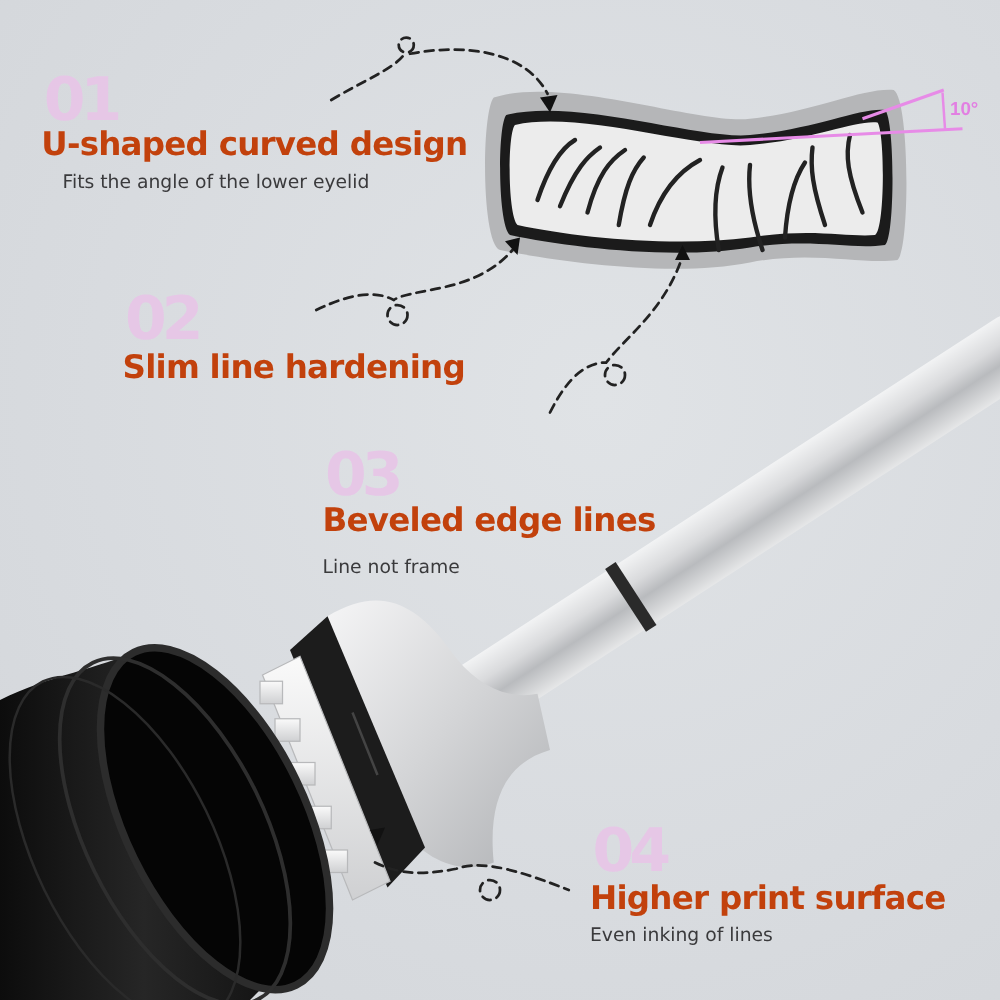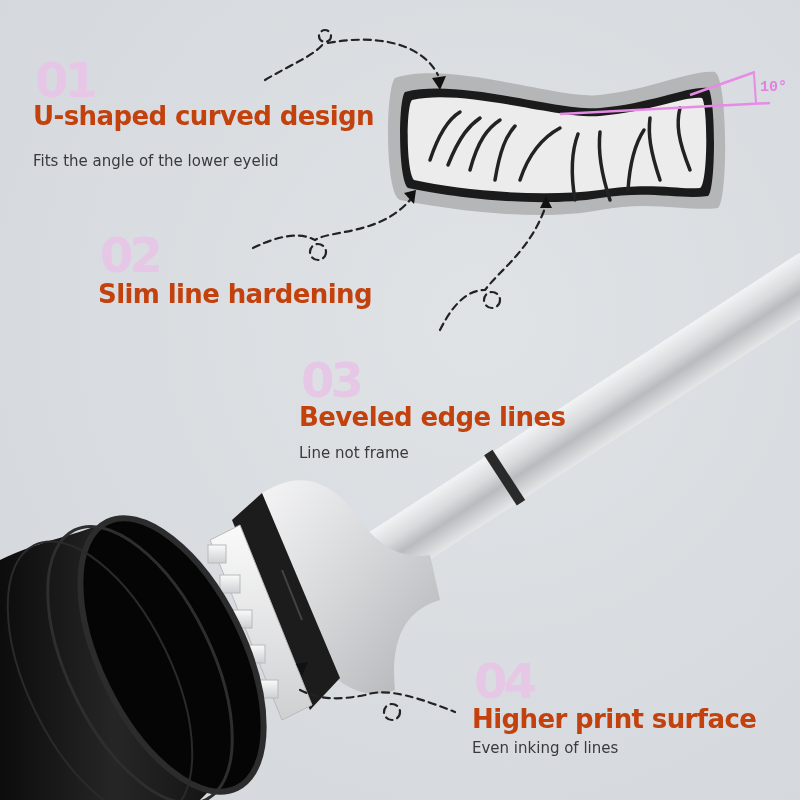--- a/index.html
+++ b/index.html
@@ -3,21 +3,21 @@
 <meta charset="utf-8">
 <style>
   html, body { margin:0; padding:0; }
   body { width:800px; height:800px; overflow:hidden; background:#dadde1; position:relative; font-family:"DejaVu Sans", sans-serif; }
   .stage { position:absolute; inset:0; background: radial-gradient(ellipse at 60% 40%, #e0e3e6 0%, #d8dbdf 60%, #d3d6da 100%); }
   svg.art { position:absolute; left:0; top:0; width:800px; height:800px; }
   .feature { position:absolute; }
   .num { position:absolute; font-family:"DejaVu Sans", sans-serif; font-weight:bold; font-size:48px; color:#e7c6e7; letter-spacing:-4px; line-height:1; opacity:.95; }
   .title { position:relative; font-family:"DejaVu Sans", sans-serif; font-weight:bold; font-size:26px; color:#c2410c; letter-spacing:-0.6px; white-space:nowrap; line-height:1; }
   .sub { position:relative; font-family:"DejaVu Sans", sans-serif; font-size:15px; color:#3a3a3c; white-space:nowrap; margin-top:10px; }
-  .angle { position:absolute; font-family:Liberation Mono, monospace; font-size:15px; color:#e27fe2; font-weight:bold; }
+  .angle { position:absolute; font-family:Liberation Sans, sans-serif; font-size:15px; color:#e27fe2; font-weight:bold; }
 </style>
 </head>
 <body>
 
 <div class="stage"></div>
 
 <svg class="art" viewBox="0 0 800 800">
   <defs>
     <linearGradient id="silver" x1="0" y1="0" x2="0" y2="1">
       <stop offset="0" stop-color="#f2f3f4"></stop>
@@ -103,29 +103,29 @@
     <path d="M432 78 L446 76 L440 90 Z"></path>
     <path d="M404 193 L416 190 L414 204 Z"></path>
     <path d="M540 208 L552 208 L546 196 Z"></path>
     <path d="M296 664 L308 662 L302 676 Z"></path>
   </g>
 </svg>
 
 <div class="feature" style="left:33px; top:60px;">
   <div class="num" style="left:2px; top:-4px;">01</div>
   <div class="title" style="top:43px;">U-shaped curved design</div>
-  <div class="sub" style="top:56px;">Fits the angle of the lower eyelid</div>
+  <div class="sub" style="top:40px;margin-left:17px;">Fits the angle of the lower eyelid</div>
 </div>
 
 <div class="feature" style="left:98px; top:237px;">
   <div class="num" style="left:2px; top:-6px;">02</div>
   <div class="title" style="top:44px;">Slim line hardening</div>
 </div>
 
-<div class="feature" style="left:258px; top:360px;margin-left:41px;">
+<div class="feature" style="left:258px; top:360px;">
   <div class="num" style="left:2px; top:-4px;">03</div>
   <div class="title" style="top:44px;">Beveled edge lines</div>
   <div class="sub" style="top:48px;">Line not frame</div>
 </div>
 
 <div class="feature" style="left:472px; top:663px;">
   <div class="num" style="left:2px; top:-6px;">04</div>
   <div class="title" style="top:43px;">Higher print surface</div>
   <div class="sub" style="top:40px;">Even inking of lines</div>
 </div>

